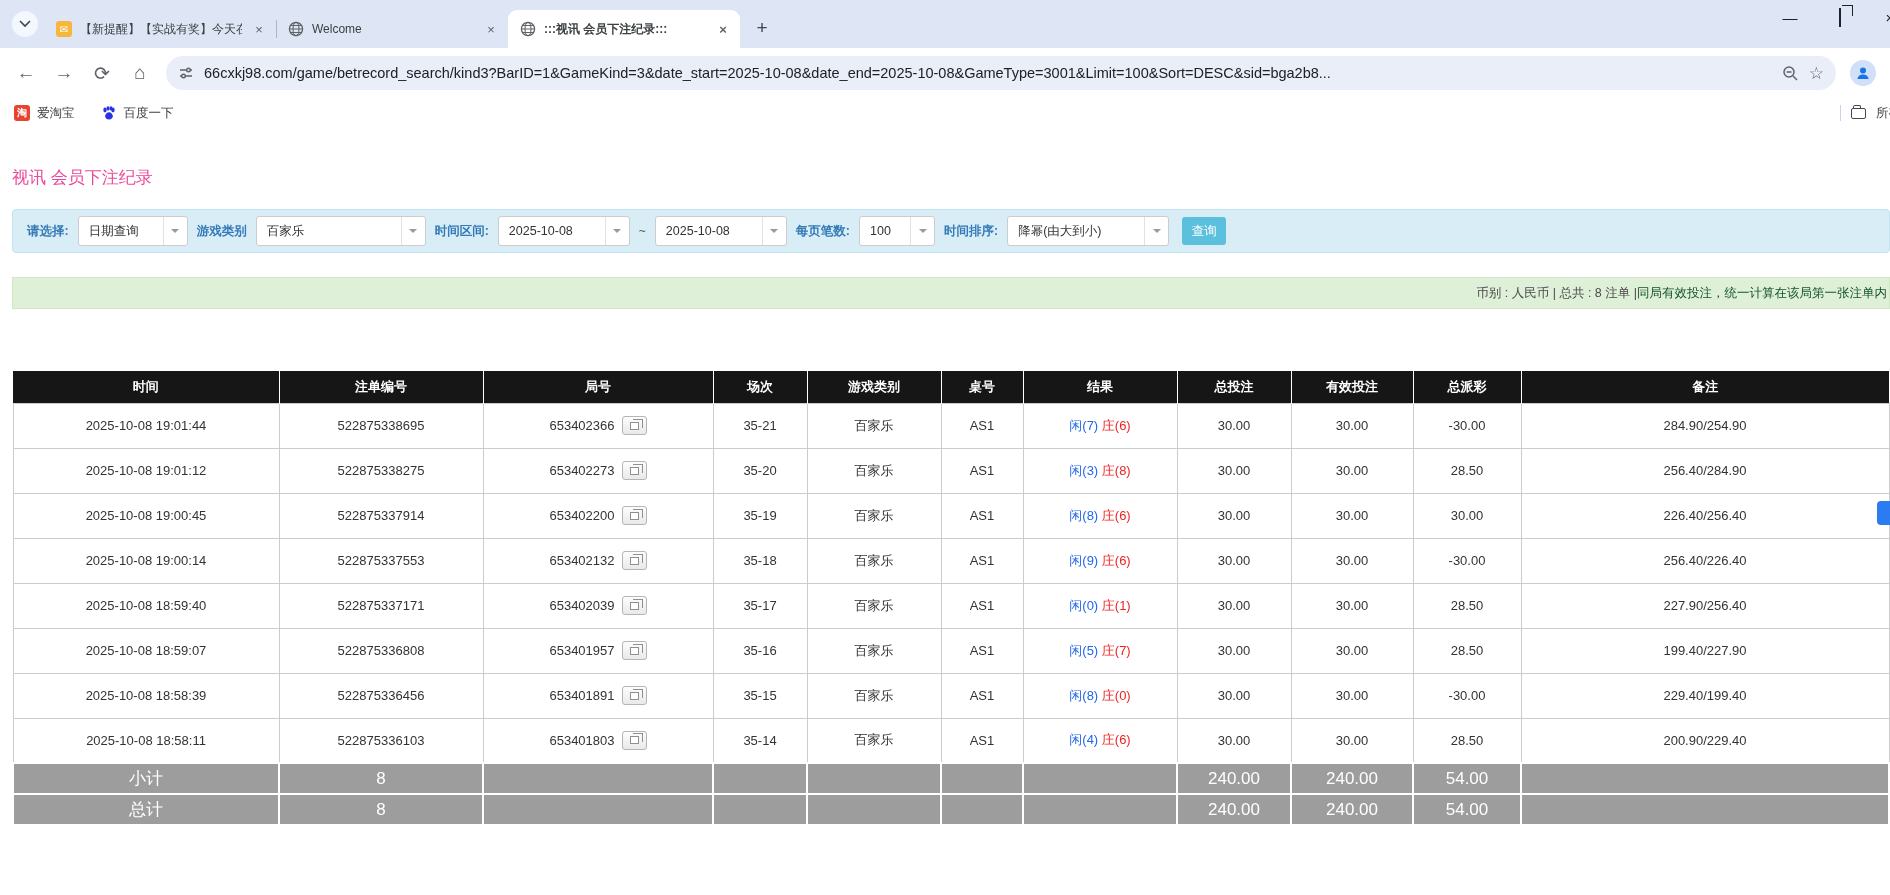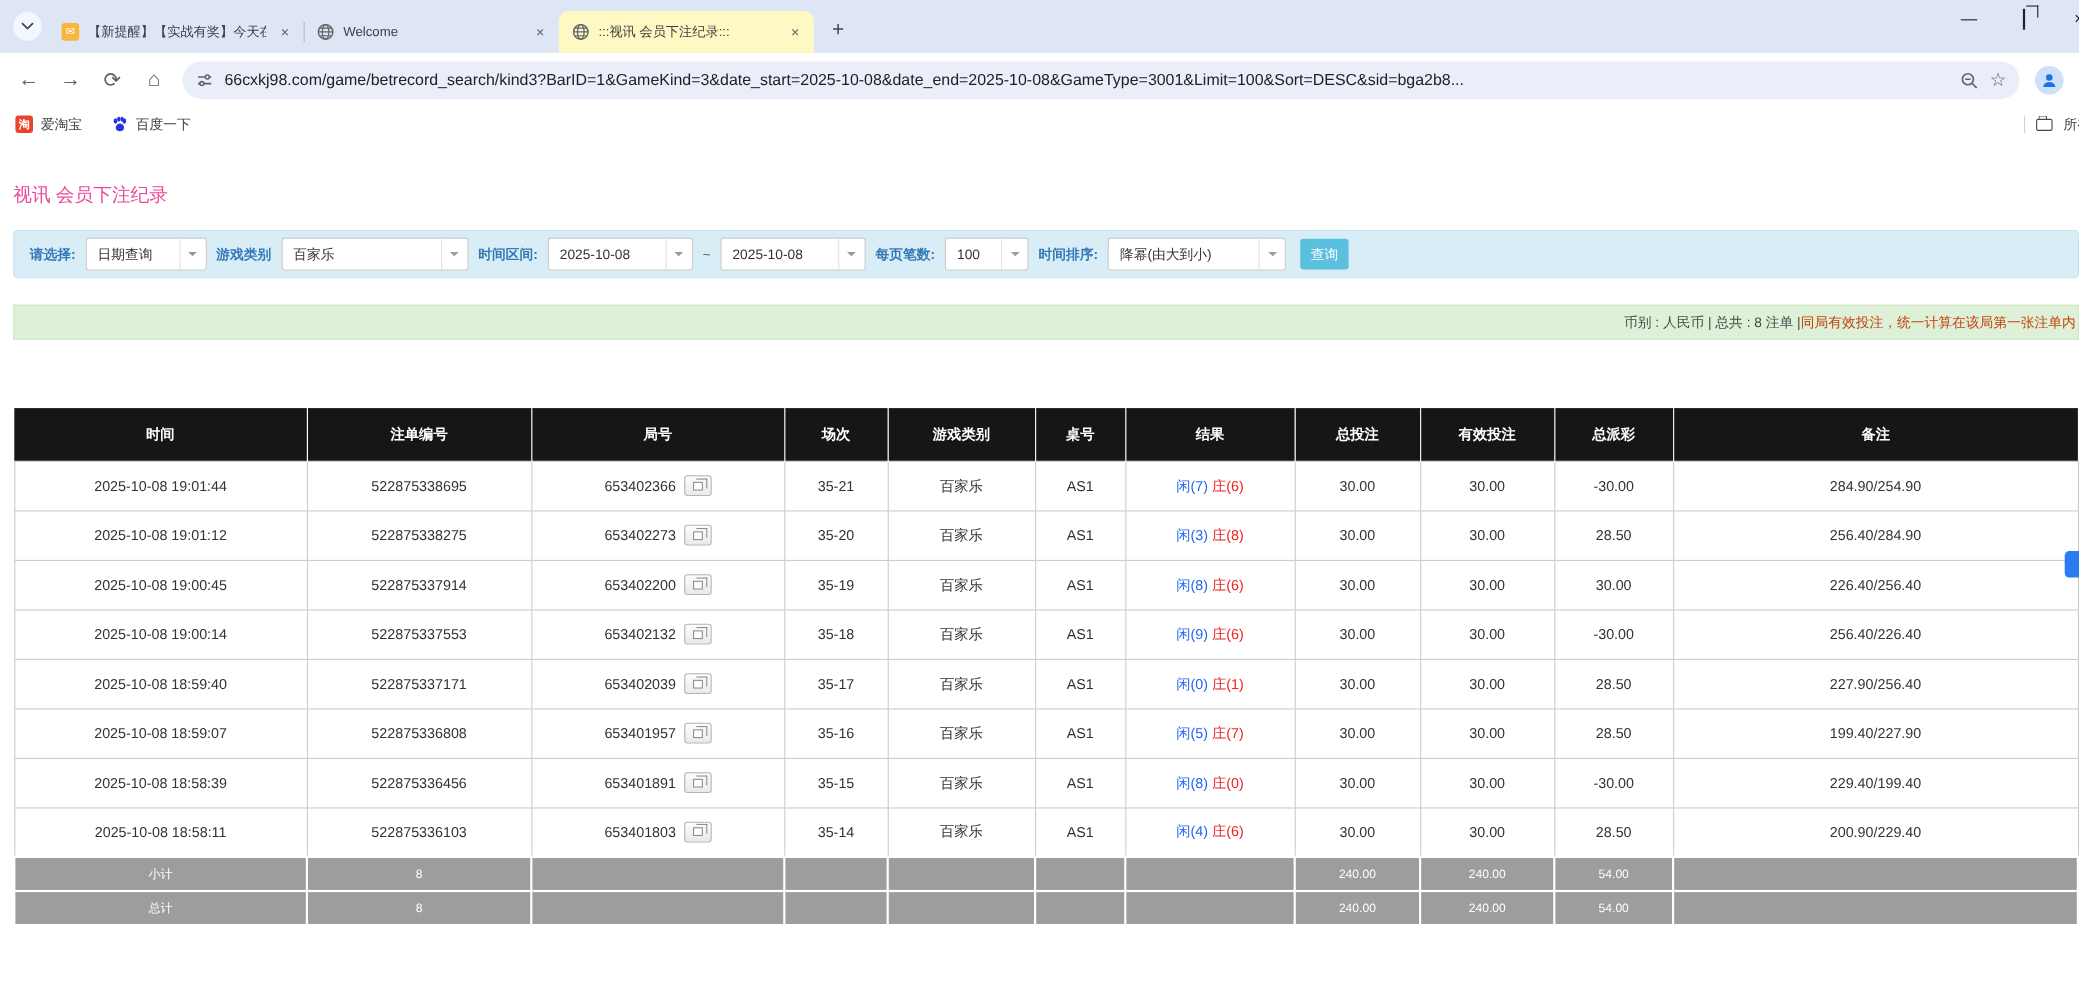--- a/index.html
+++ b/index.html
@@ -6,21 +6,21 @@
   html,body { width:1890px; height:895px; overflow:hidden; background:#fff;
     font-family:"Liberation Sans","DejaVu Sans",sans-serif; }
 
   
   .tabstrip { height:48px; background:#dee6f5; display:flex; align-items:flex-end; position:relative; }
   .tab-search { position:absolute; left:12px; top:11px; width:26px; height:26px; border-radius:50%;
     background:#f3f7fe; display:flex; align-items:center; justify-content:center; color:#444; cursor:pointer; }
   .tab { width:232px; height:38px; display:flex; align-items:center; gap:8px; padding:0 8px 0 12px;
     font-size:12px; color:#3c4043; position:relative; }
   .tab.inactive + .tab.inactive::before { content:""; position:absolute; left:0; top:10px; height:18px; width:1px; background:#aab6cf; }
-  .tab.active { background:#fef9c3; border-radius:9px 9px 0 0; height:38px; }
+  .tab.active { background:#ffffff; border-radius:9px 9px 0 0; height:38px;font-weight:bold; }
   .tab-title { flex:1; white-space:nowrap; overflow:hidden; }
   .tab-close { width:18px; height:18px; border-radius:50%; display:flex; align-items:center; justify-content:center;
     font-size:13px; color:#5f6368; cursor:pointer; }
   .new-tab-btn { width:28px; height:28px; margin:0 0 6px 8px; display:flex; align-items:center; justify-content:center;
     font-size:19px; color:#44474e; cursor:pointer; }
   .win-controls { position:absolute; right:0; top:0; height:34px; display:flex; align-items:center; gap:30px; padding-right:0; }
   .win-btn { font-size:15px; color:#202124; width:20px; text-align:center; cursor:pointer; }
   .restore-glyph { width:11px; height:11px; border:1.3px solid #202124; position:relative; background:transparent; }
   .restore-glyph::before { content:""; position:absolute; left:2px; top:-4px; width:10px; height:10px;
     border-top:1.3px solid #202124; border-right:1.3px solid #202124; }
@@ -58,38 +58,38 @@
   .sel-val { flex:1; padding:0 10px; font-size:12.5px; color:#333; white-space:nowrap; }
   .sel-arr { width:24px; height:100%; border-left:1px solid #e2e2e2; display:flex; align-items:center; justify-content:center; }
   .sel-arr::after { content:""; border:4px solid transparent; border-top-color:#9a9a9a; margin-top:4px; }
   .w120{width:110px}.w170{width:170px}.w132{width:132px}.w92{width:76px}.w162{width:162px}
   .search-btn { width:44px; height:28px; background:#5bc0de; color:#fff; border:none; border-radius:3px;
     font-size:12.5px; cursor:pointer; margin-left:4px; }
 
   .summarybar { margin-top:24px; height:32px; background:#dff0d8; border:1px solid #d2e8c2;
     display:flex; align-items:center; justify-content:flex-end; padding:0 10px; width:1878px; }
   .sum-left { font-size:12.5px; color:#4a4a4a; }
-  .sum-right { font-size:12.5px; color:#c2410c; white-space:nowrap; margin-right:-8px; }
+  .sum-right { font-size:12.5px; color:#14532d; white-space:nowrap; margin-right:-8px; }
 
   .edge-btn { position:absolute; right:0; width:13px; height:24px; background:#2b7cf0; border-radius:4px 0 0 4px; cursor:pointer; }
   .edge-top { top:335px; }
 
   table.bets { margin-top:62px; width:1878px; border-collapse:collapse; table-layout:fixed; }
-  .bets th { background:#161616; color:#fff; font-size:13px; font-weight:bold; height:48px;
+  .bets th { background:#161616; color:#fff; font-size:13px; font-weight:bold; height:32px;
     border-right:1px solid #fff; }
   .bets th:last-child { border-right:none; }
   .bets td { height:45px; border:1px solid #ccc; text-align:center; font-size:13px; color:#333; background:#fff; }
   .blue { color:#2266ee; } .red { color:#ee2222; }
   .round-wrap { display:inline-flex; align-items:center; gap:7px; }
   .copy-btn { width:25px; height:19px; border:1px solid #b5b5b5; border-radius:3px;
     background:linear-gradient(#fdfdfd,#e9e9e9); display:inline-flex; align-items:center; justify-content:center; cursor:pointer; }
   .copy-glyph { width:9px; height:8px; border:1px solid #8f8f8f; background:#fff; position:relative; }
   .copy-glyph::before { content:""; position:absolute; left:2px; top:-4px; width:9px; height:8px;
     border:1px solid #8f8f8f; border-bottom:none; border-left:none; }
-  .bets tr.foot td { background:#9d9d9d; color:#fff; height:31px; border:2px solid #fff; font-size:11px; }
+  .bets tr.foot td { background:#9d9d9d; color:#fff; height:31px; border:2px solid #fff; font-size:17px; }
 
   .globe-svg { width:16px; height:16px; }
 </style>
 </head>
 <body>
 
 <div class="tabstrip">
   <div class="tab-search">
     <svg width="12" height="8" viewBox="0 0 12 8">
         <path d="M1 1l5 5 5-5" stroke="#444" stroke-width="1.6" fill="none"></path>

